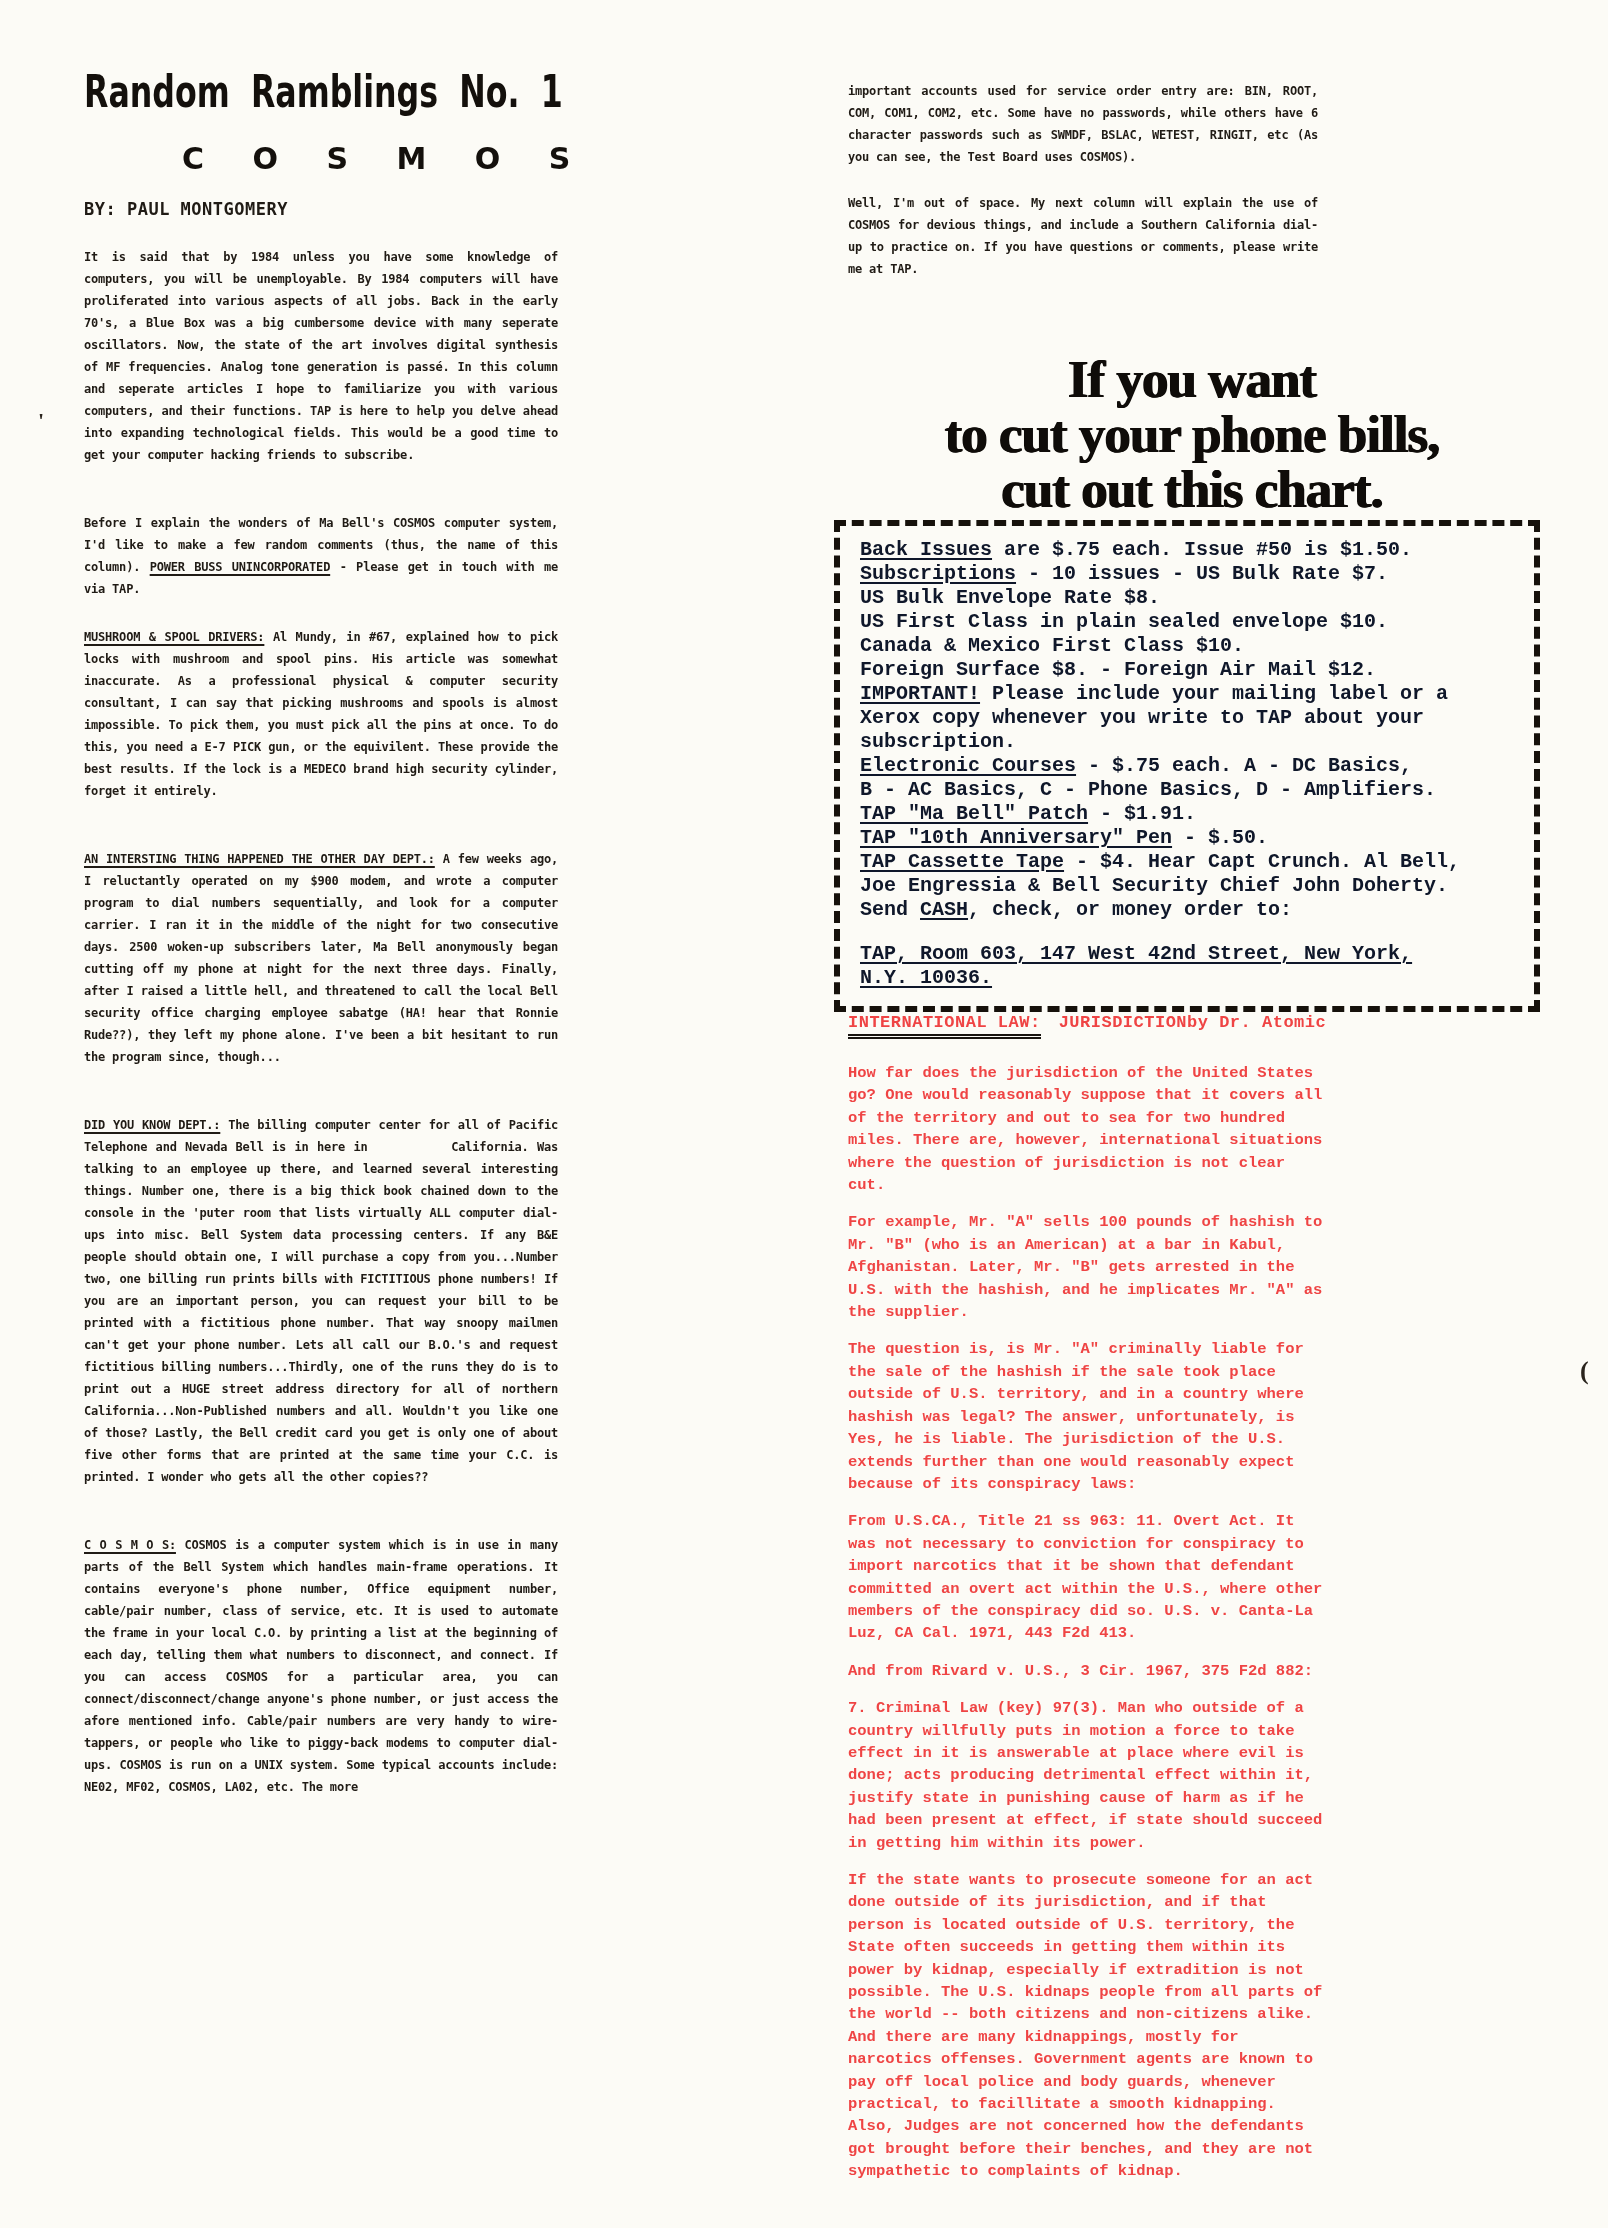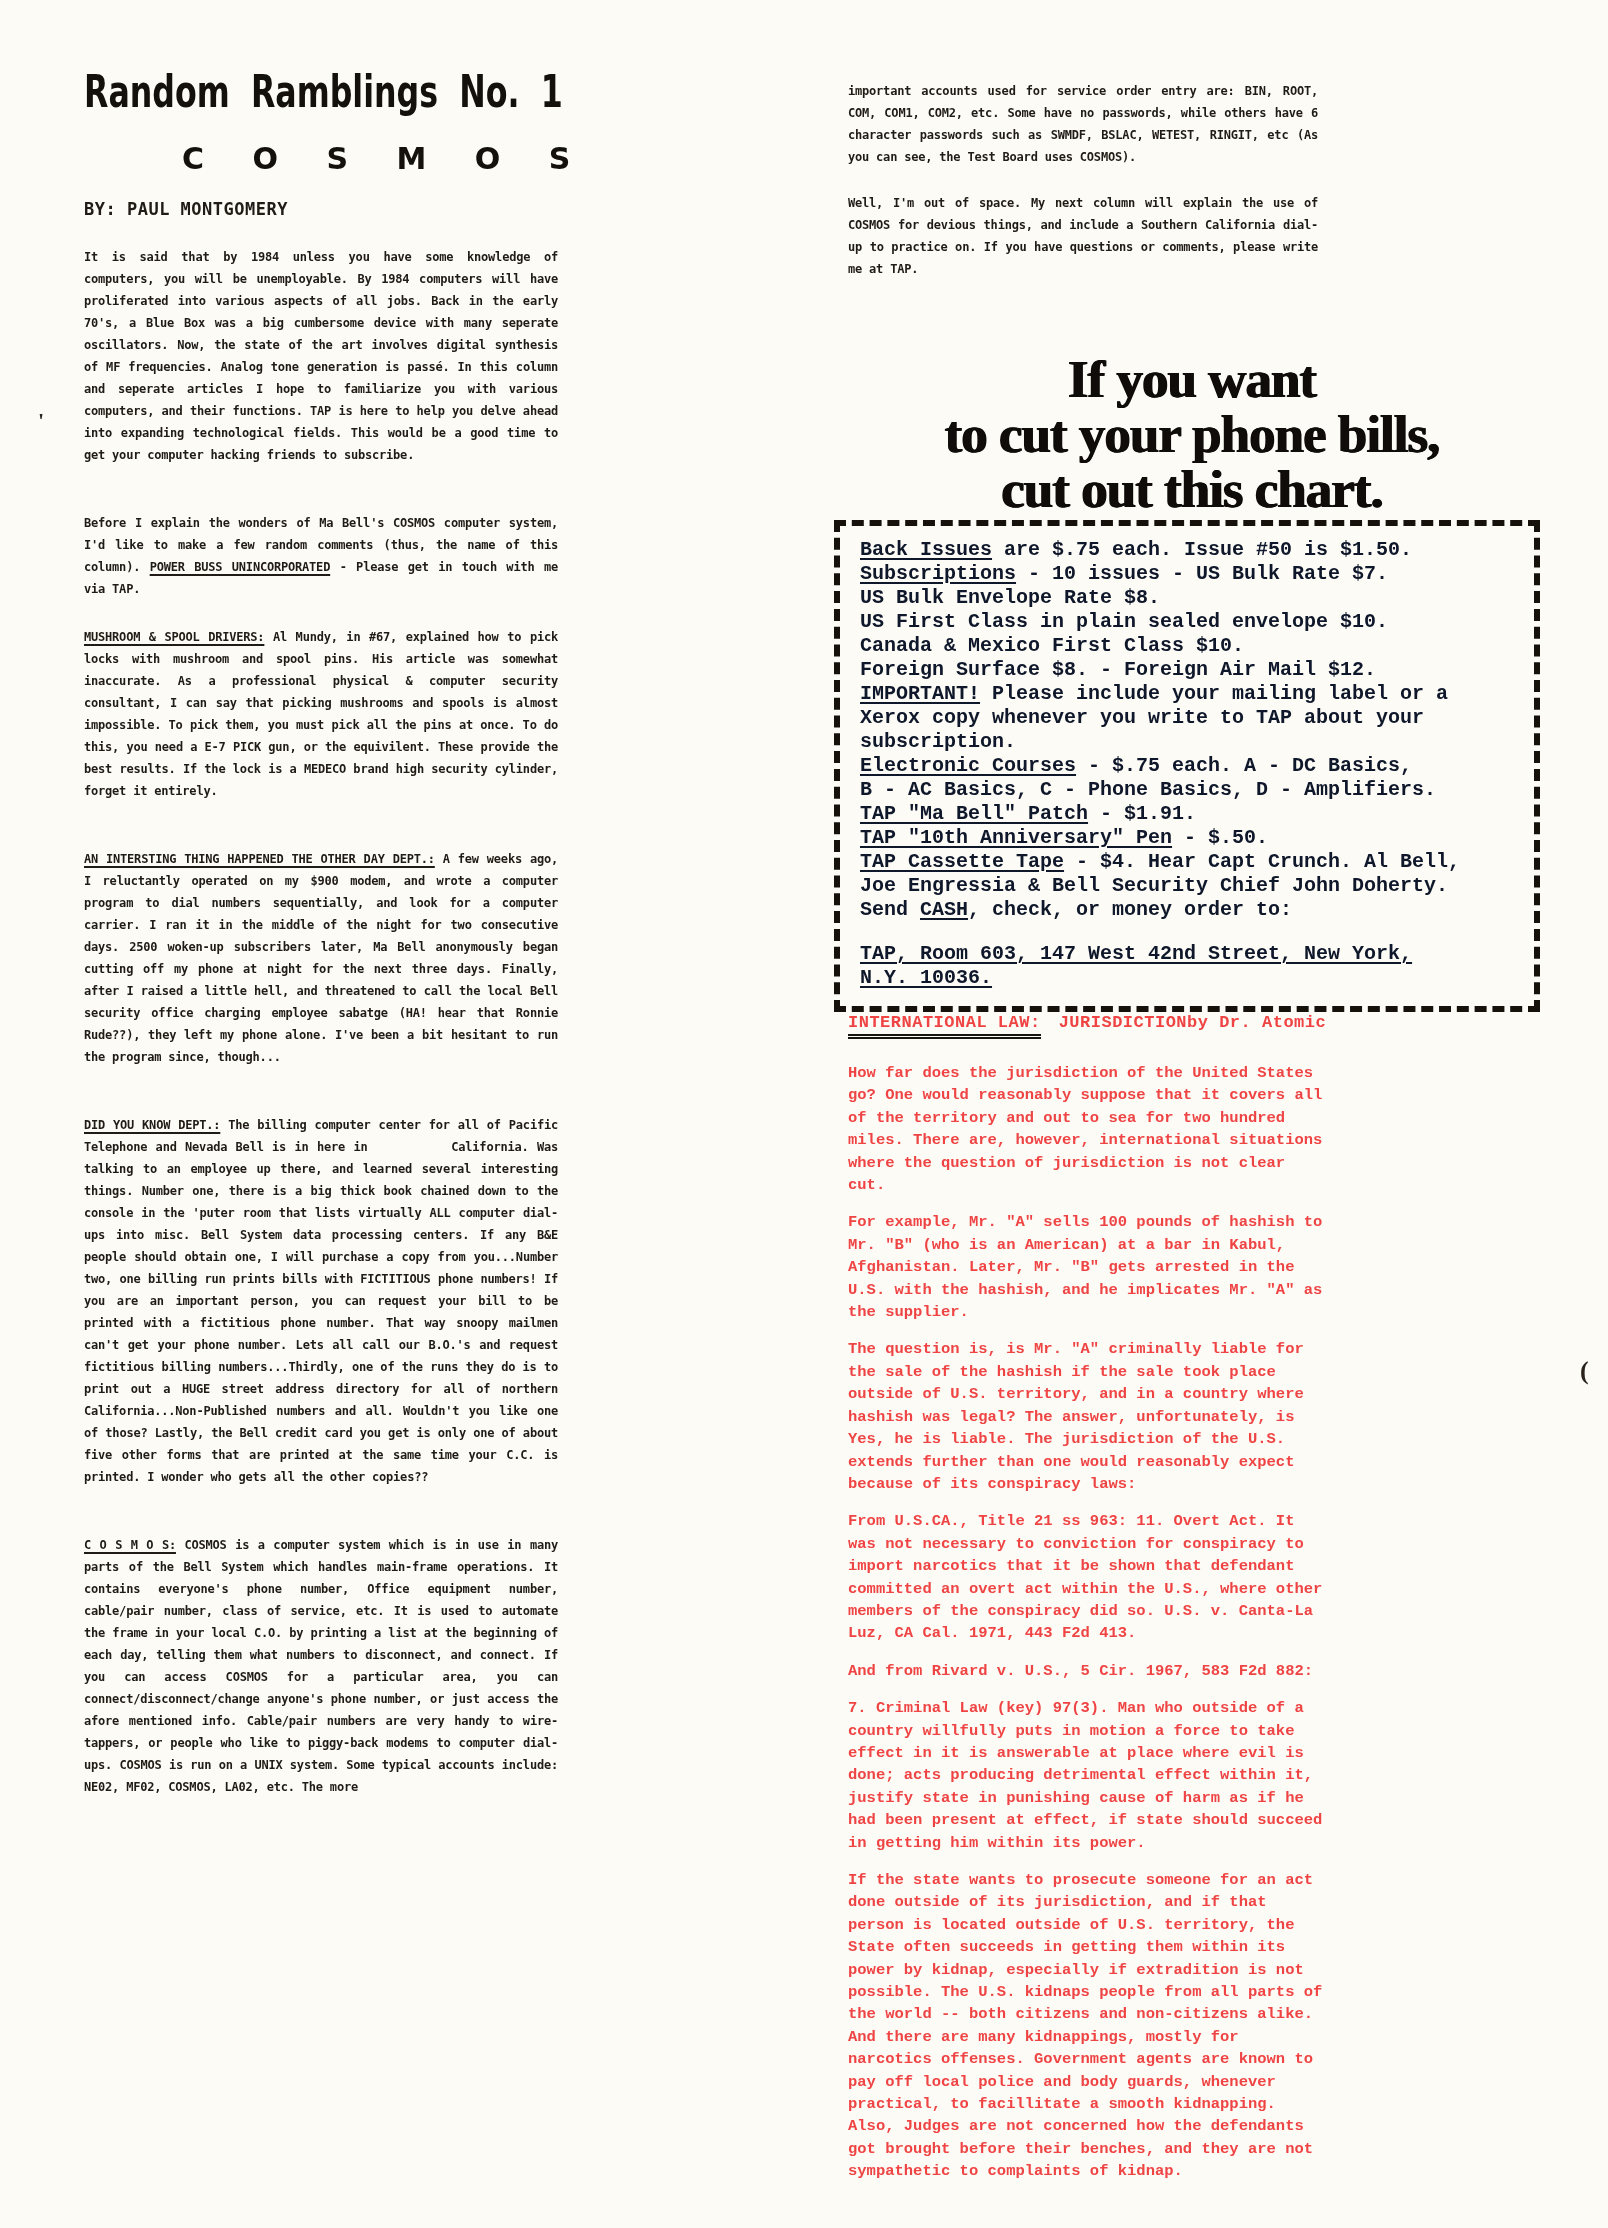--- a/index.html
+++ b/index.html
@@ -107,21 +107,21 @@
   <div class="law">
     <div class="law-head">
       <span><span class="law-title">INTERNATIONAL LAW:</span><span class="law-sub">JURISDICTION</span></span>
       <span class="law-by">by Dr. Atomic</span>
     </div>
     <div class="law-body" id="law-paragraphs">
         <p class="law-para">How far does the jurisdiction of the United States go?  One would reasonably suppose that it covers all of the territory and out to sea for two hundred miles.  There are, however, international situations where the question of jurisdiction is not clear cut.</p>
         <p class="law-para">For example, Mr. "A" sells 100 pounds of hashish to Mr. "B" (who is an American) at a bar in Kabul, Afghanistan.  Later, Mr. "B" gets arrested in the U.S. with the hashish, and he implicates Mr. "A" as the supplier.</p>
         <p class="law-para">The question is, is Mr. "A" criminally liable for the sale of the hashish if the sale took place outside of U.S. territory, and in a country where hashish was legal? The answer, unfortunately, is Yes, he is liable.  The jurisdiction of the U.S. extends further than one would reasonably expect because of its conspiracy laws:</p>
         <p class="law-para">From U.S.CA., Title 21 ss 963:  11.  Overt Act. It was not necessary to conviction for conspiracy to import narcotics that it be shown that defendant committed an overt act within the U.S., where other members of the conspiracy did so.  U.S. v. Canta-La Luz, CA Cal. 1971, 443 F2d 413.</p>
-        <p class="law-para">And from Rivard v. U.S., 5 Cir. 1967, 583 F2d 882:</p>
+        <p class="law-para">And from Rivard v. U.S., 3 Cir. 1967, 375 F2d 882:</p>
         <p class="law-para">7.  Criminal Law (key) 97(3).  Man who outside of a country willfully puts in motion a force to take effect in it is answerable at place where evil is done; acts producing detrimental effect within it, justify state in punishing cause of harm as if he had been present at effect, if state should succeed in getting him within its power.</p>
         <p class="law-para">If the state wants to prosecute someone for an act done outside of its jurisdiction, and if that person is located outside of U.S. territory, the State often succeeds in getting them within its power by kidnap, especially if extradition is not possible.  The U.S. kidnaps people from all parts of the world -- both citizens and non-citizens alike.  And there are many kidnappings, mostly for narcotics offenses.  Government agents are known to pay off local police and body guards, whenever practical, to facillitate a smooth kidnapping. Also, Judges are not concerned how the defendants got brought before their benches, and they are not sympathetic to complaints of kidnap.</p>
       </div>
   </div>
 
   <div class="artifact a1">'</div>
   <div class="artifact a2">(</div>
 
 </div>
 

